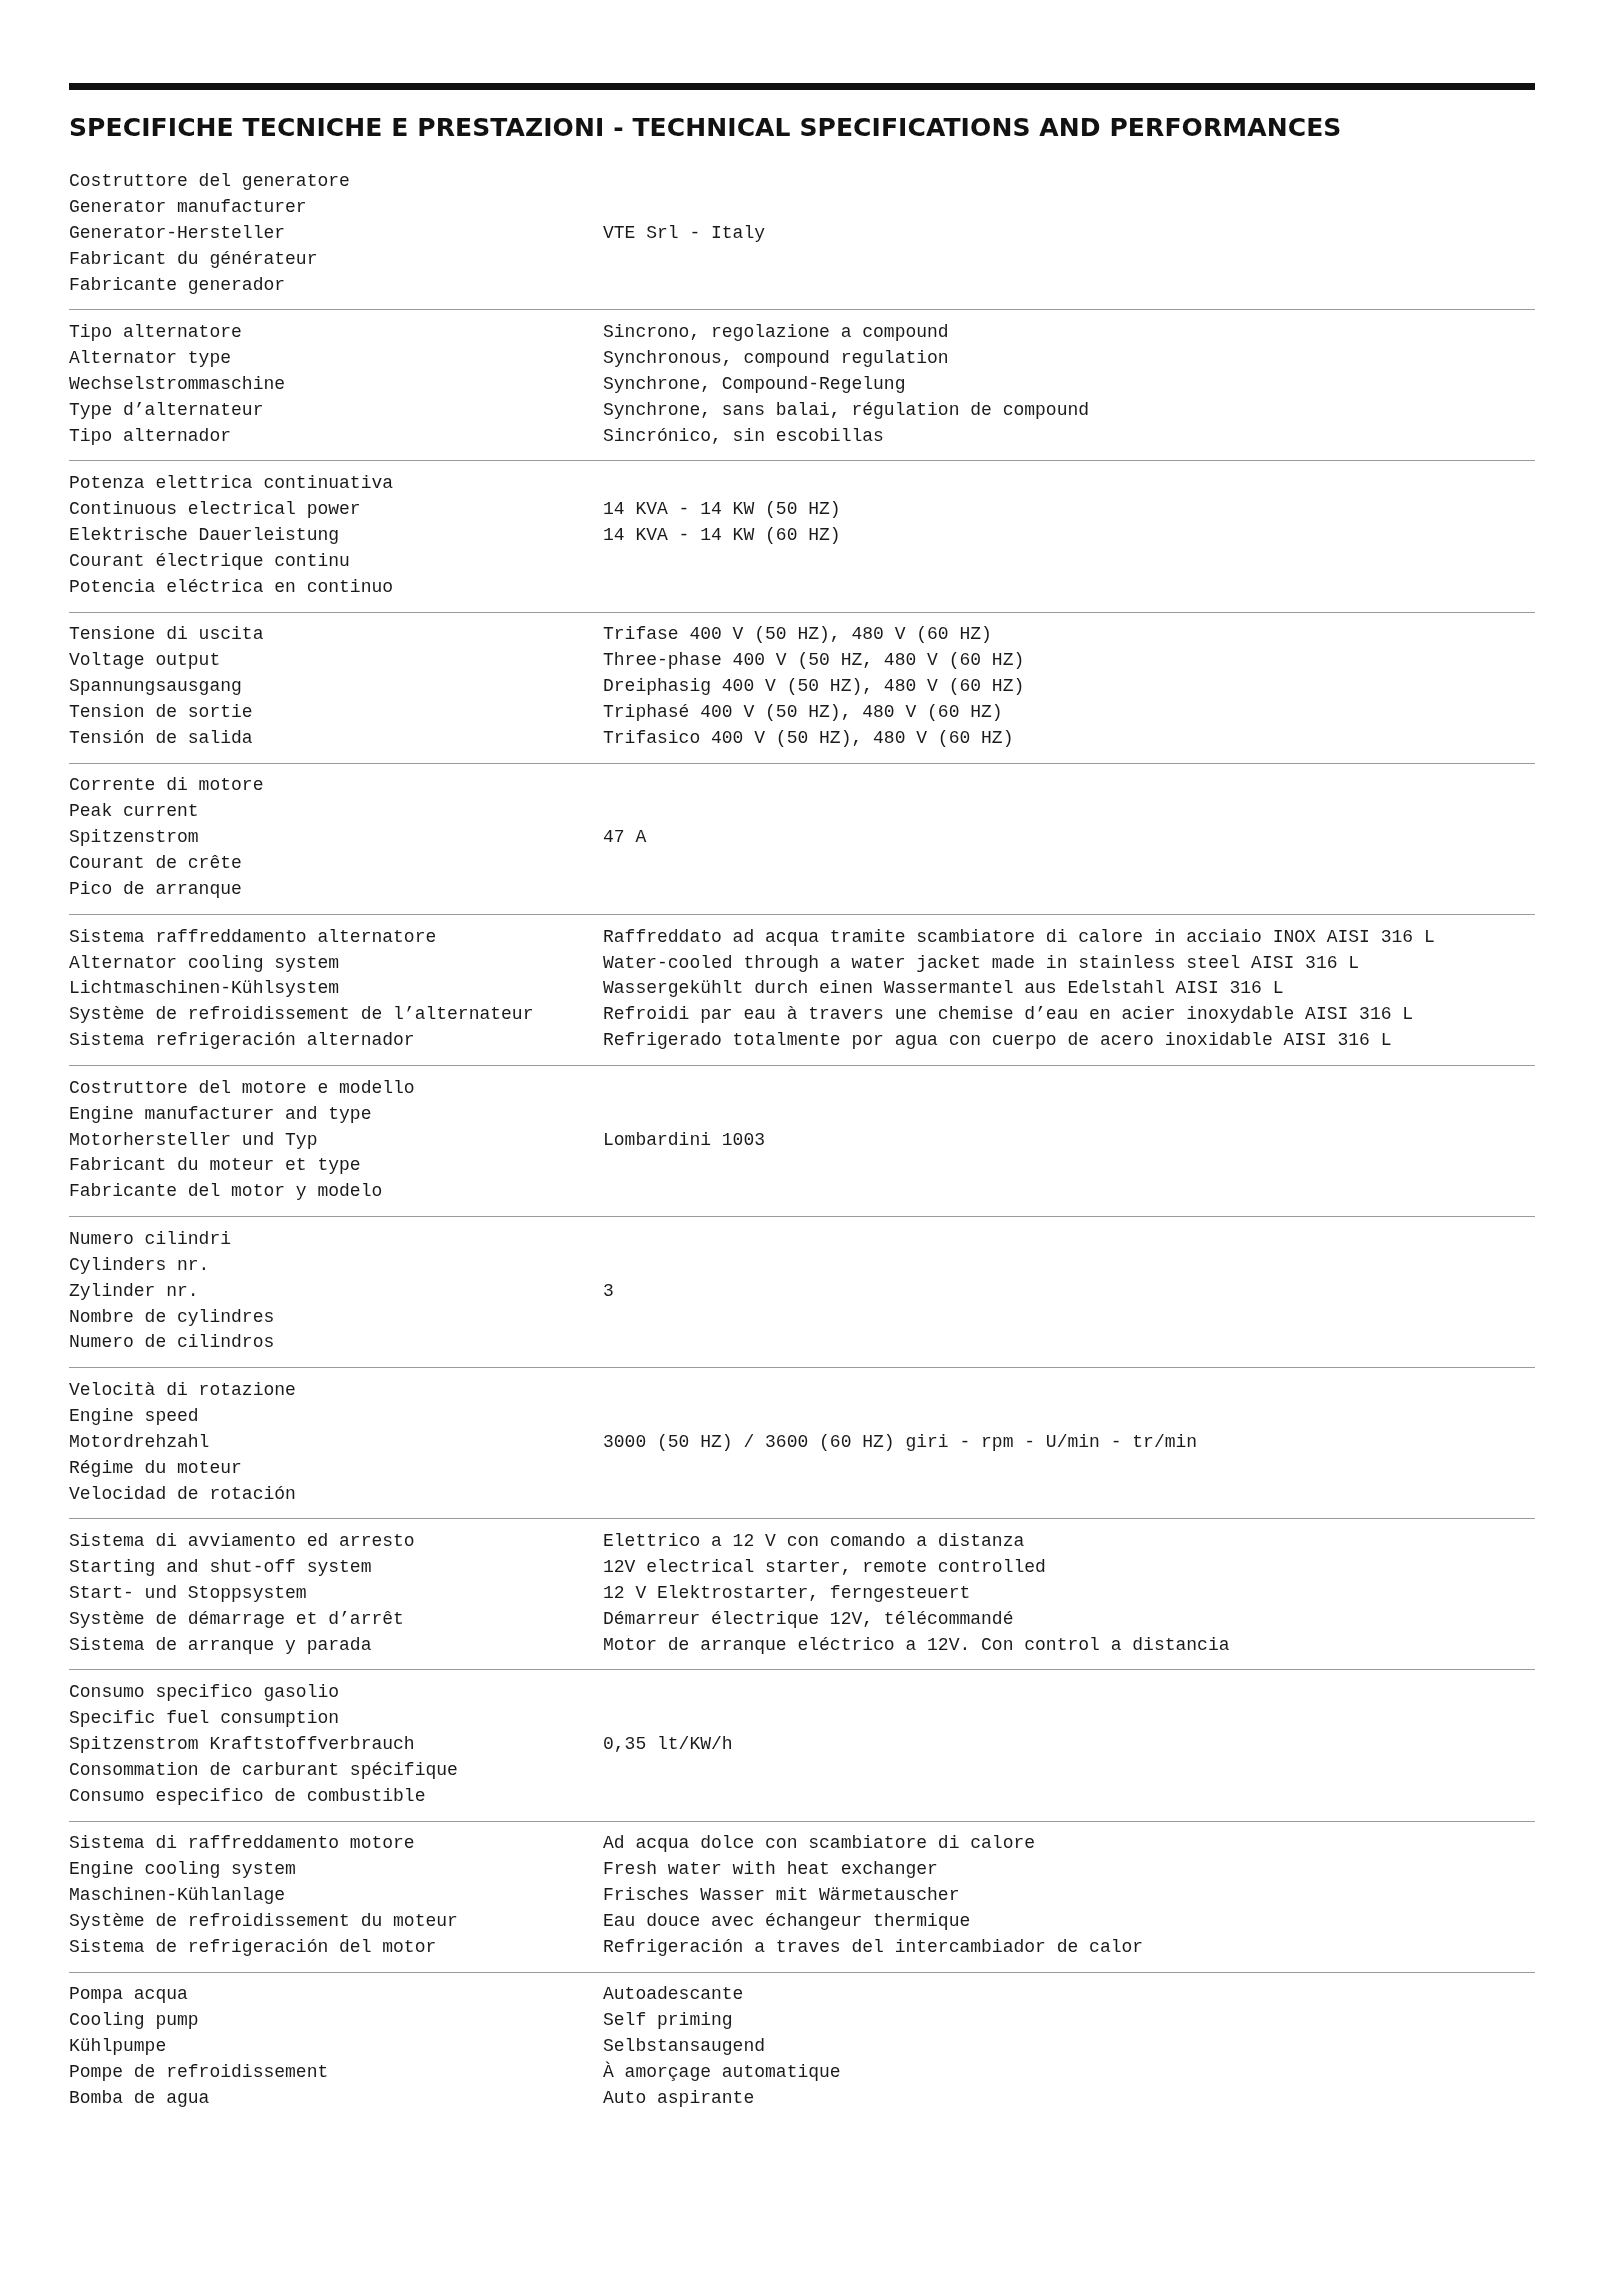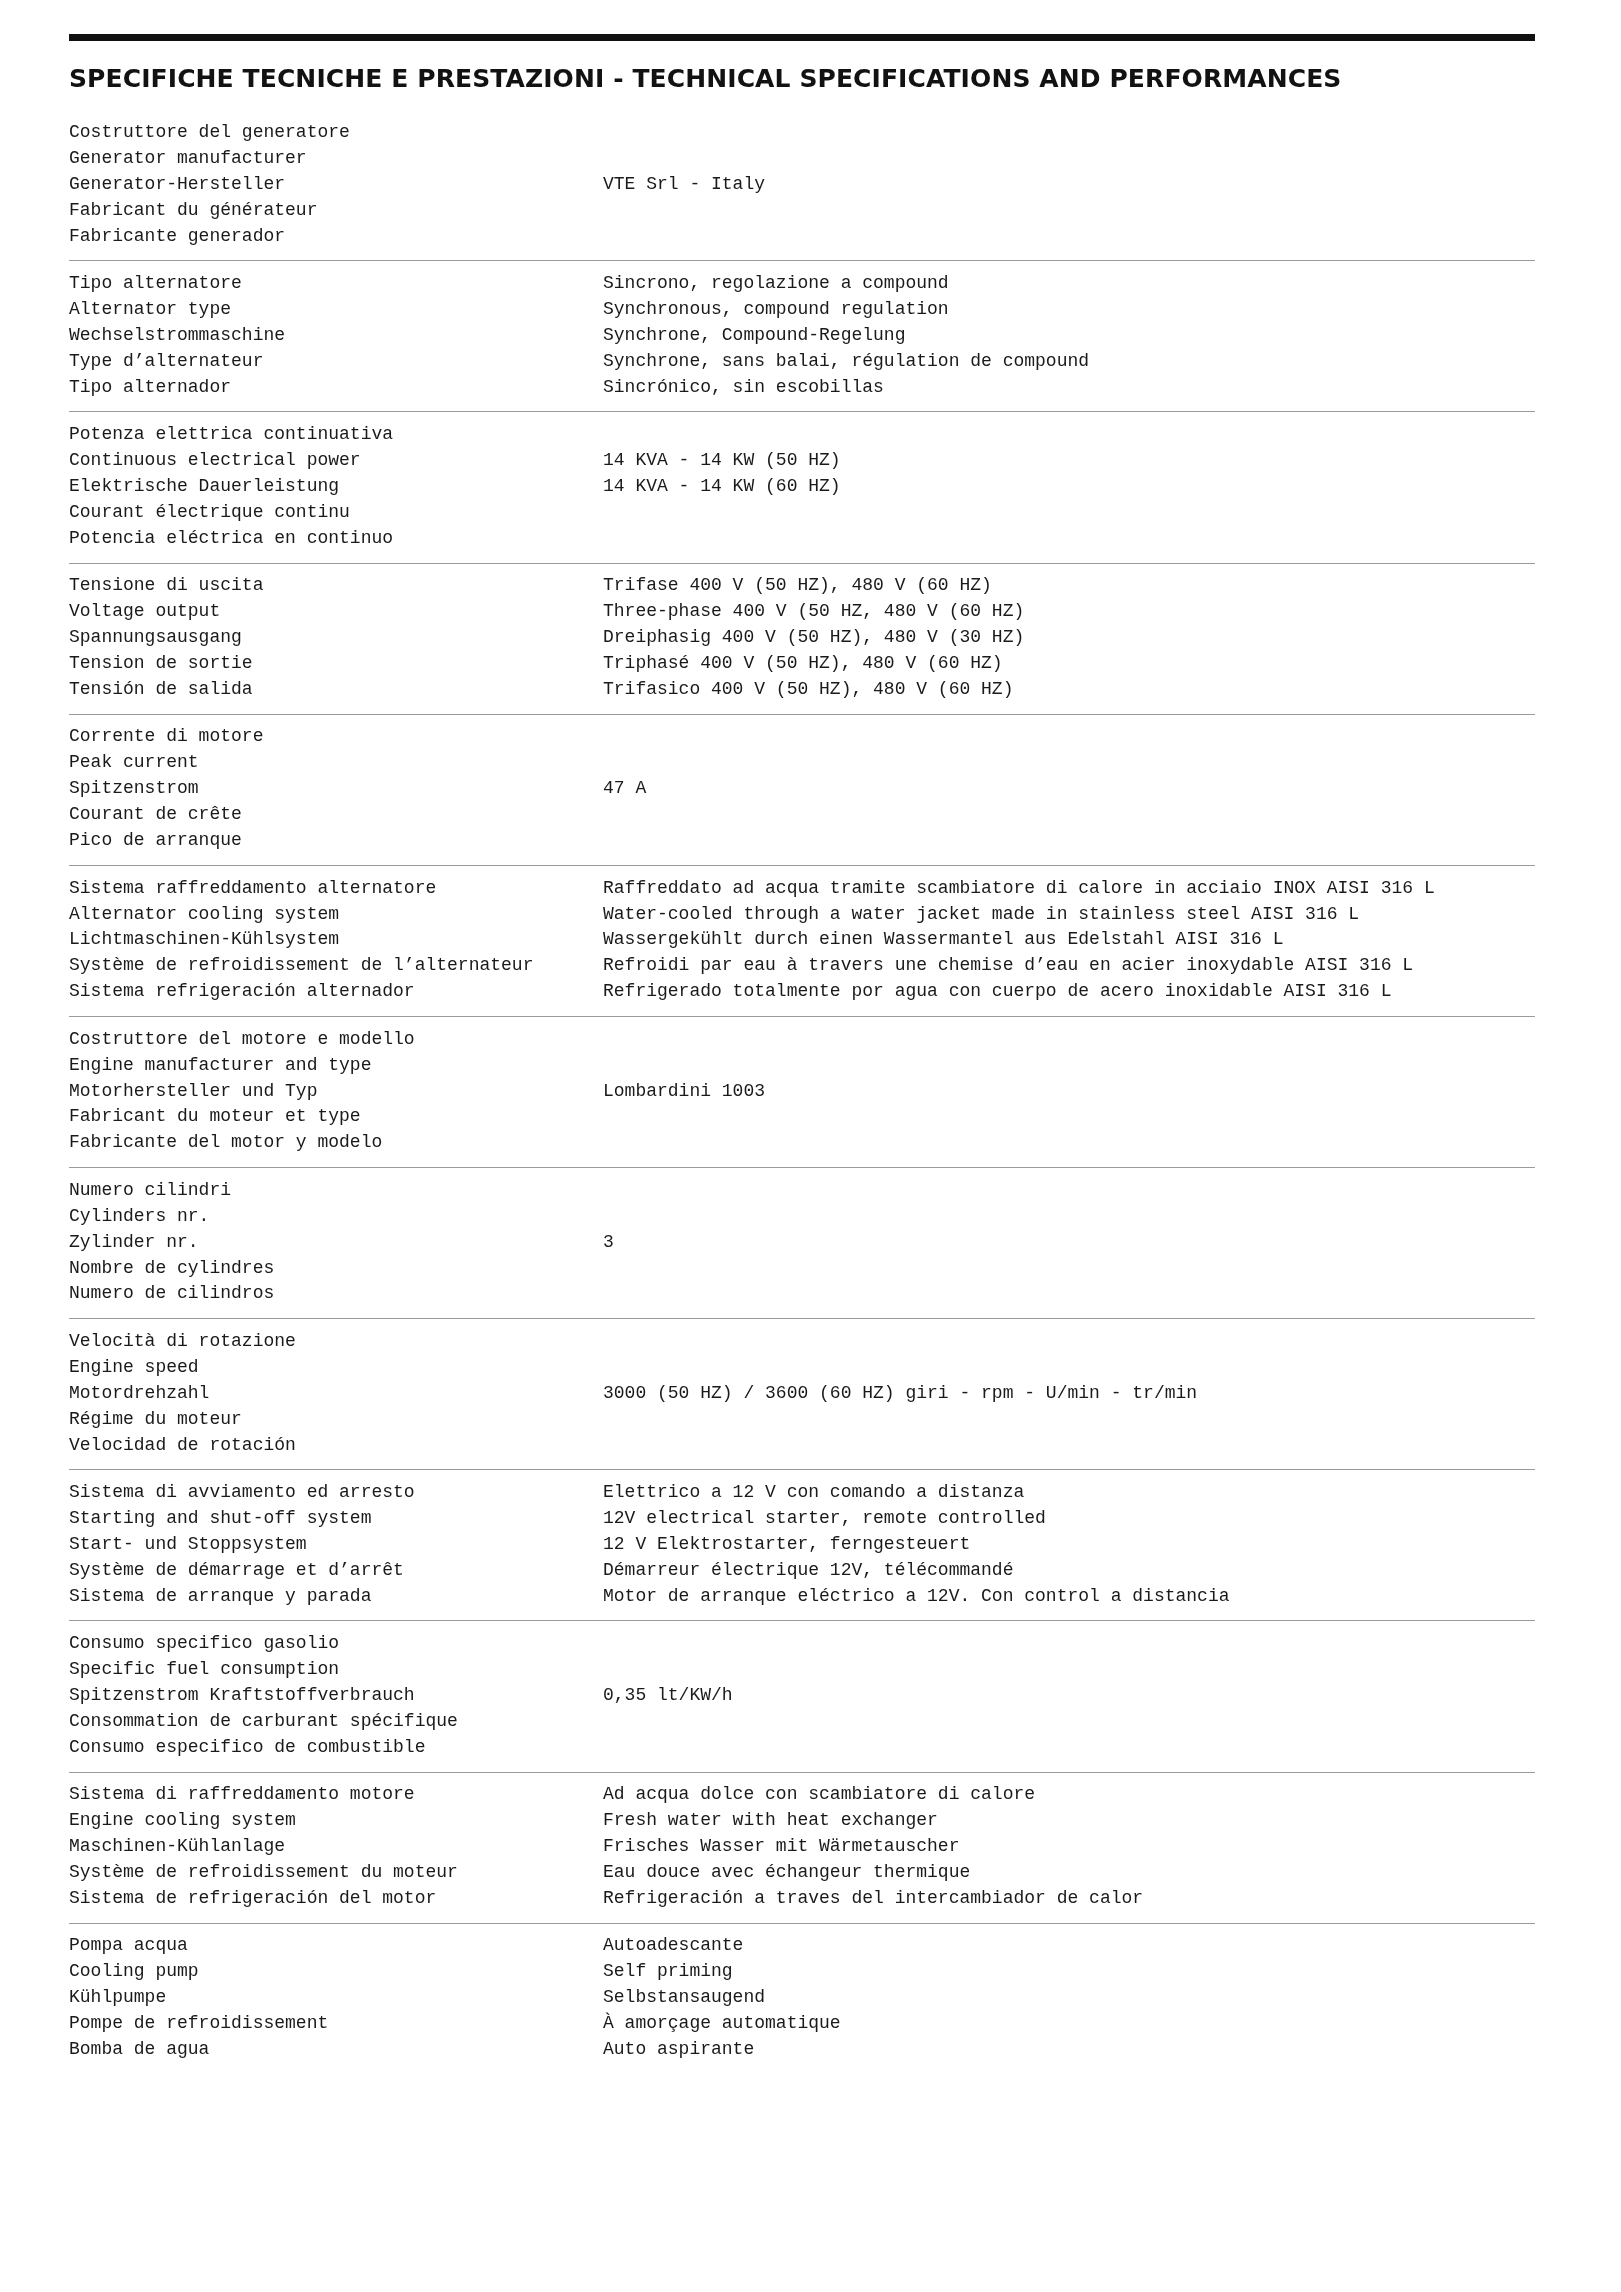--- a/index.html
+++ b/index.html
@@ -10,21 +10,21 @@
   body {
     width: 1621px;
     height: 2293px;
     font-family: "DejaVu Sans", sans-serif;
     color: #1a1a1a;
   }
   .page {
     box-sizing: border-box;
     width: 1621px;
     height: 2293px;
-    padding: 34px 86px 0 69px;
+    padding: 83px 86px 0 69px;
     position: relative;
   }
   .top-rule {
     height: 6.9px;
     background: #111111;
     margin: 0 0 21.6px 0;
   }
   .doc-title {
     font-size: 25px;
     font-weight: bold;
@@ -139,21 +139,21 @@
             <div>Voltage output</div>
             <div>Spannungsausgang</div>
             <div>Tension de sortie</div>
             <div>Tensión de salida</div>
           </div>
         </td>
         <td class="value">
           <div class="lines">
             <div>Trifase 400 V (50 HZ), 480 V (60 HZ)</div>
             <div>Three-phase 400 V (50 HZ, 480 V (60 HZ)</div>
-            <div>Dreiphasig 400 V (50 HZ), 480 V (30 HZ)</div>
+            <div>Dreiphasig 400 V (50 HZ), 480 V (60 HZ)</div>
             <div>Triphasé 400 V (50 HZ), 480 V (60 HZ)</div>
             <div>Trifasico 400 V (50 HZ), 480 V (60 HZ)</div>
           </div>
         </td>
       </tr>
 
       <tr>
         <td class="label">
           <div class="lines">
             <div>Corrente di motore</div>

